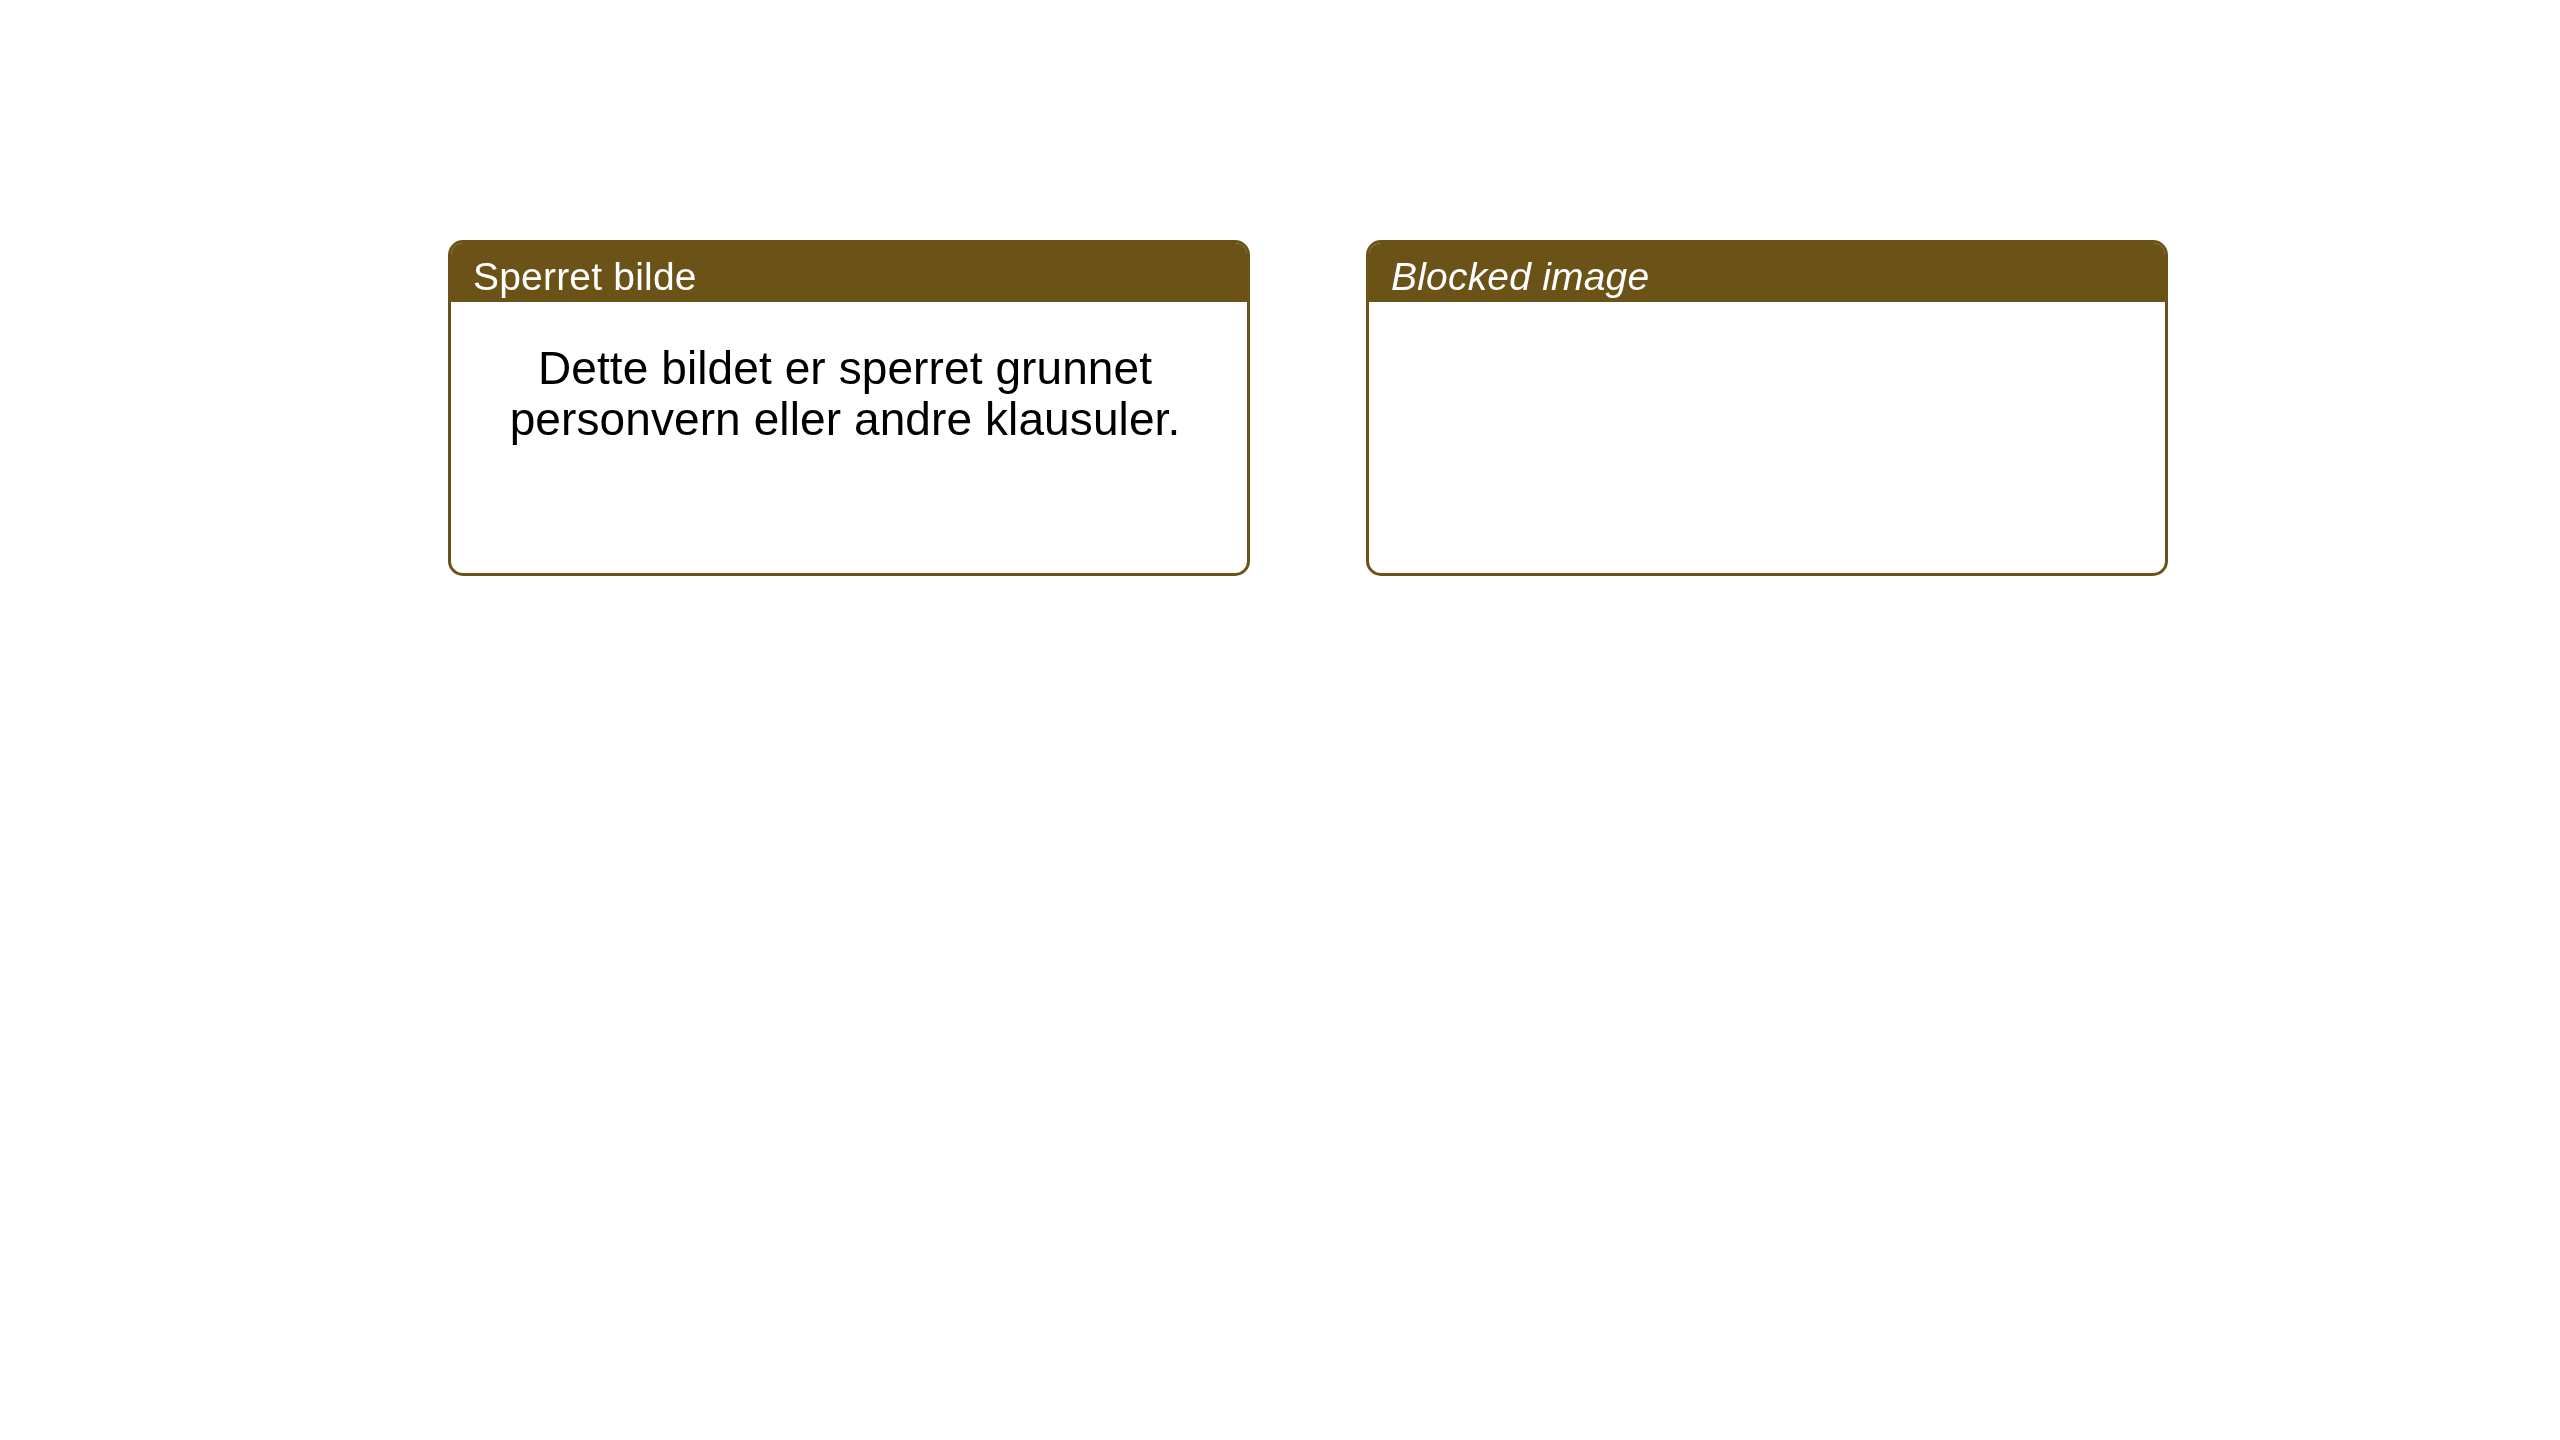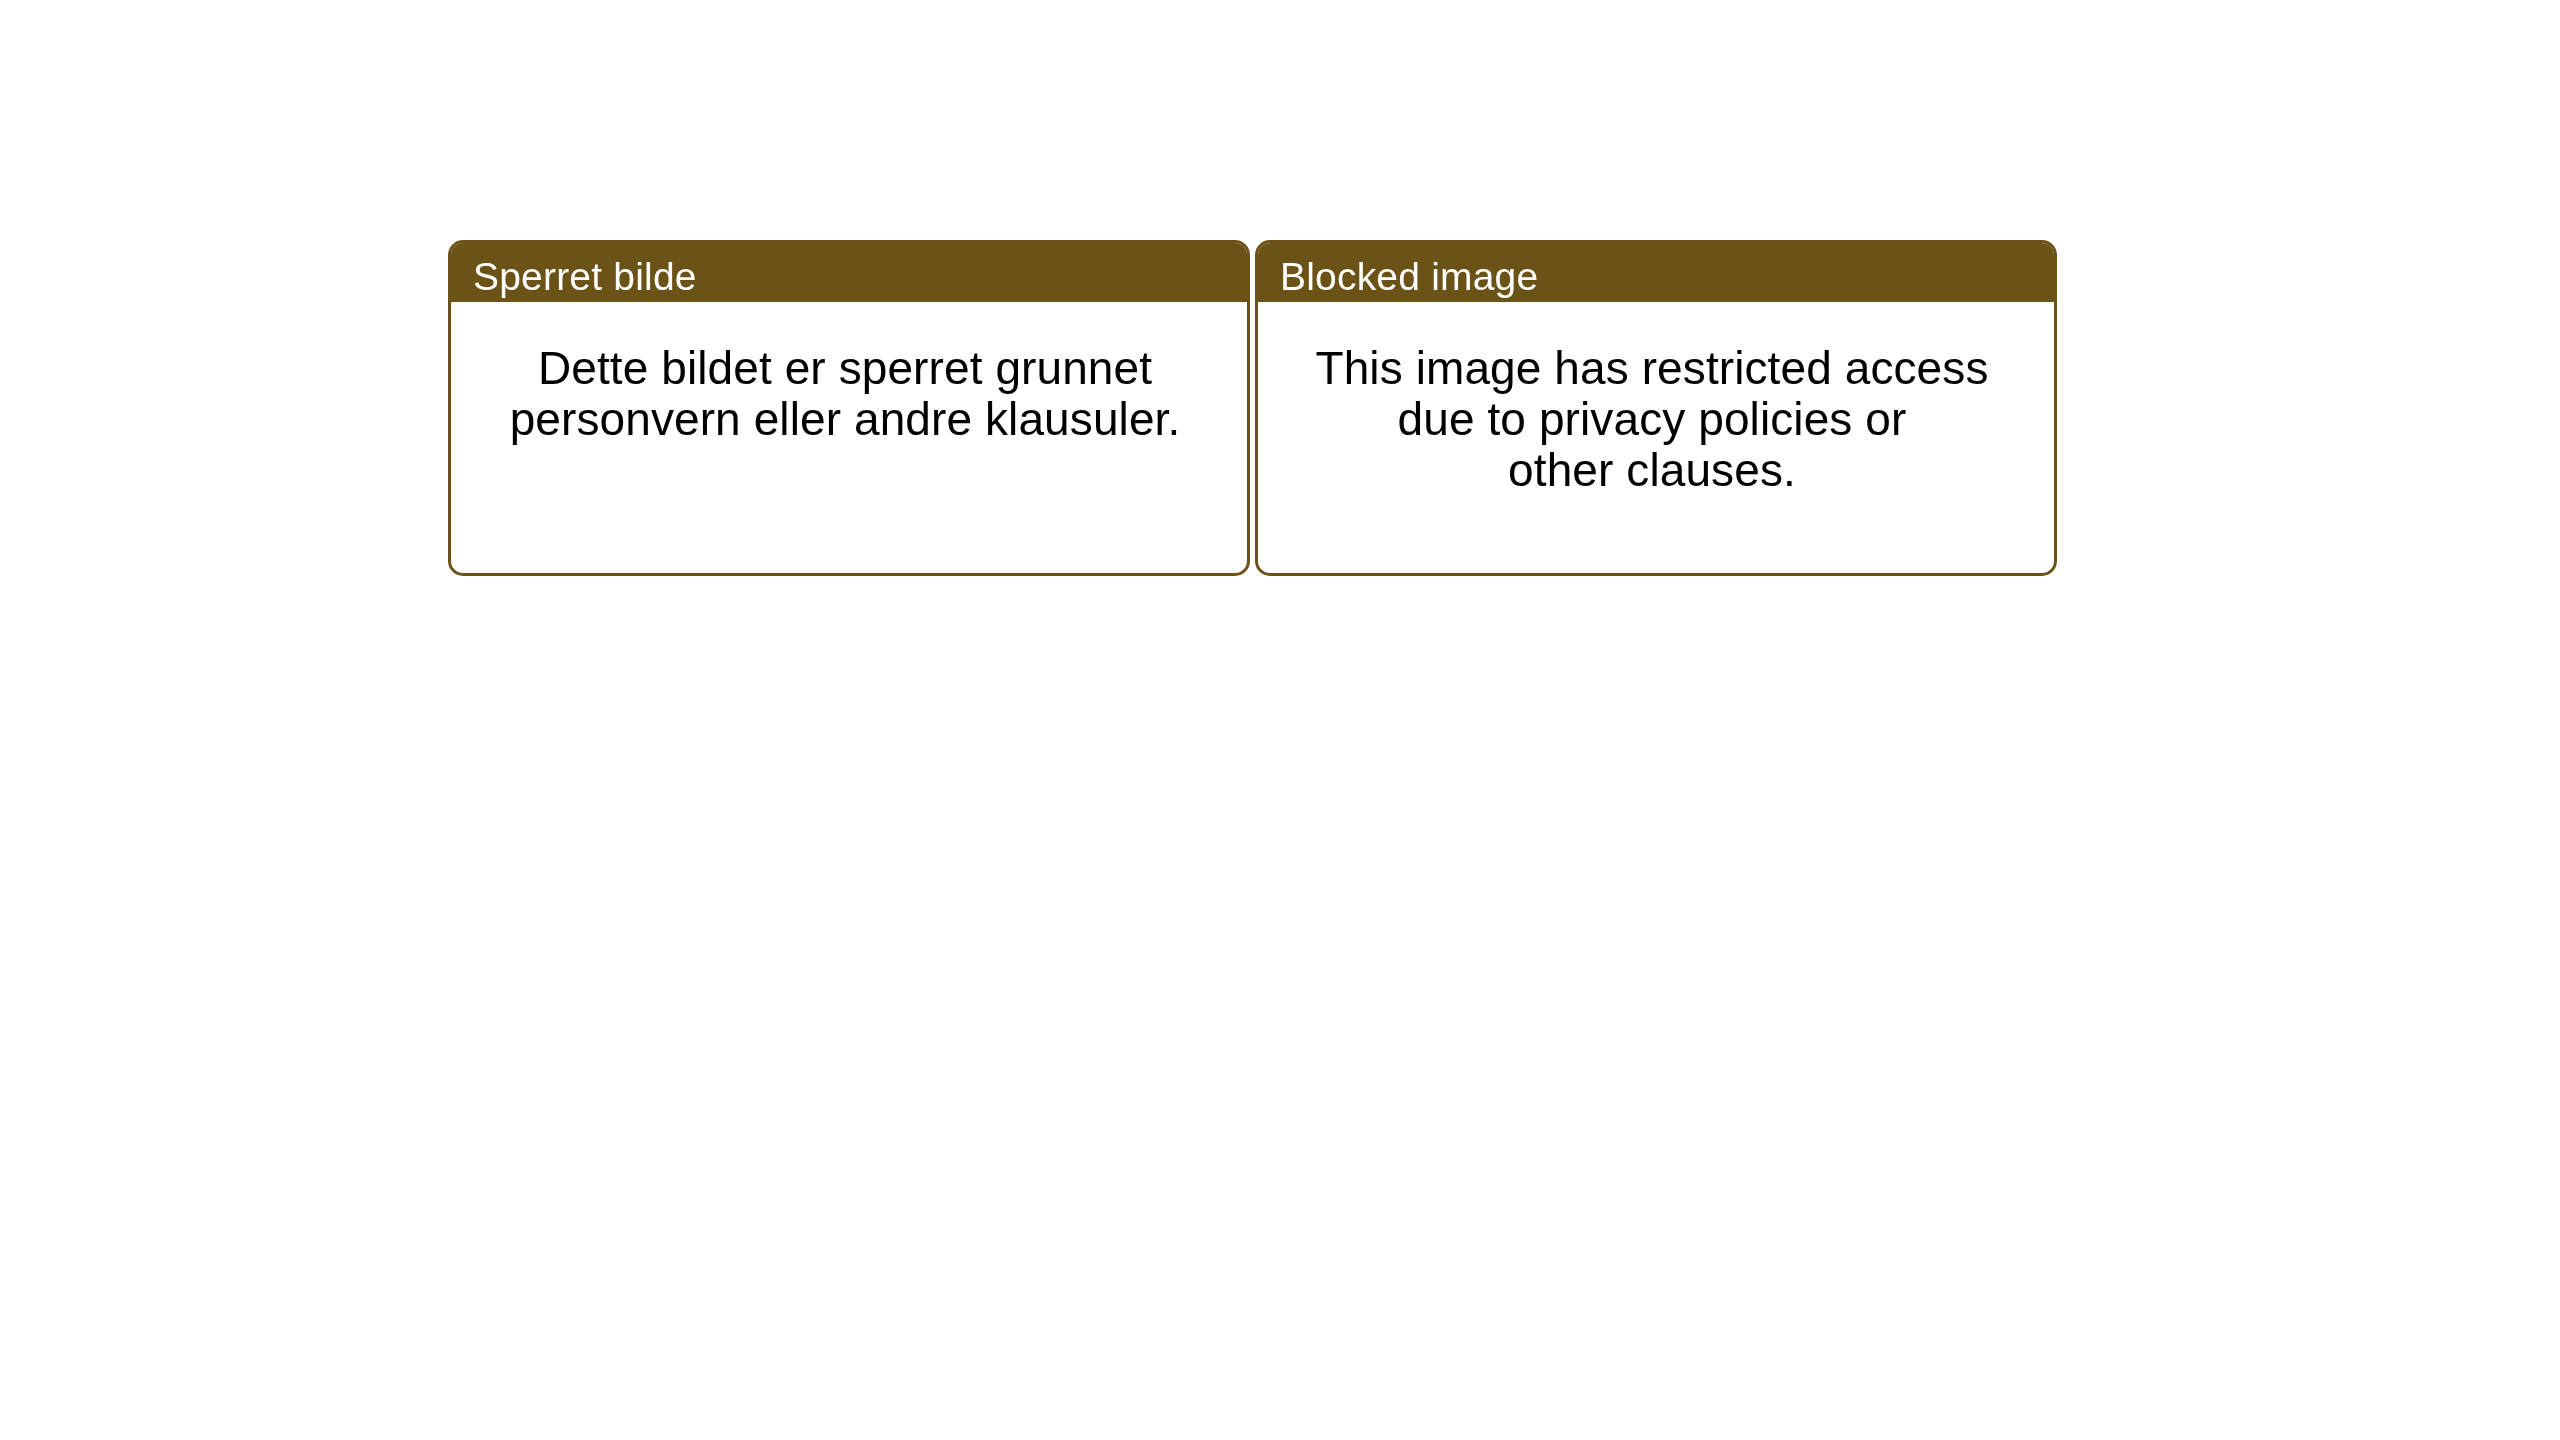--- a/index.html
+++ b/index.html
@@ -20,21 +20,21 @@
     width: 802px;
     height: 336px;
     box-sizing: border-box;
     background: #ffffff;
     border: 3px solid #6b5318;
     border-radius: 15px;
     overflow: hidden;
     text-align: center;
   }
   .notice-card.left  { left: 448px;  }
-  .notice-card.right { left: 1255px; }
+  .notice-card.right { left: 1366px; font-style: italic; }
   .card-header {
     box-sizing: border-box;
     height: 59px;
     background: #6b5318;
     color: #ffffff;
     display: flex;
     align-items: flex-end;
     padding: 0 22px 6px 22px;
     font-size: 39px;
     line-height: 1;
@@ -60,16 +60,13 @@
     <span>Sperret bilde</span>
   </div>
   <div class="card-body">Dette bildet er sperret grunnet
 personvern eller andre klausuler.</div>
 </div>
 
 <div class="notice-card right">
   <div class="card-header">
     <span>Blocked image</span>
   </div>
-  <div class="card-body">This image has restricted access
-due to privacy policies or
-other clauses.</div>
 </div>
 
 </body></html>

